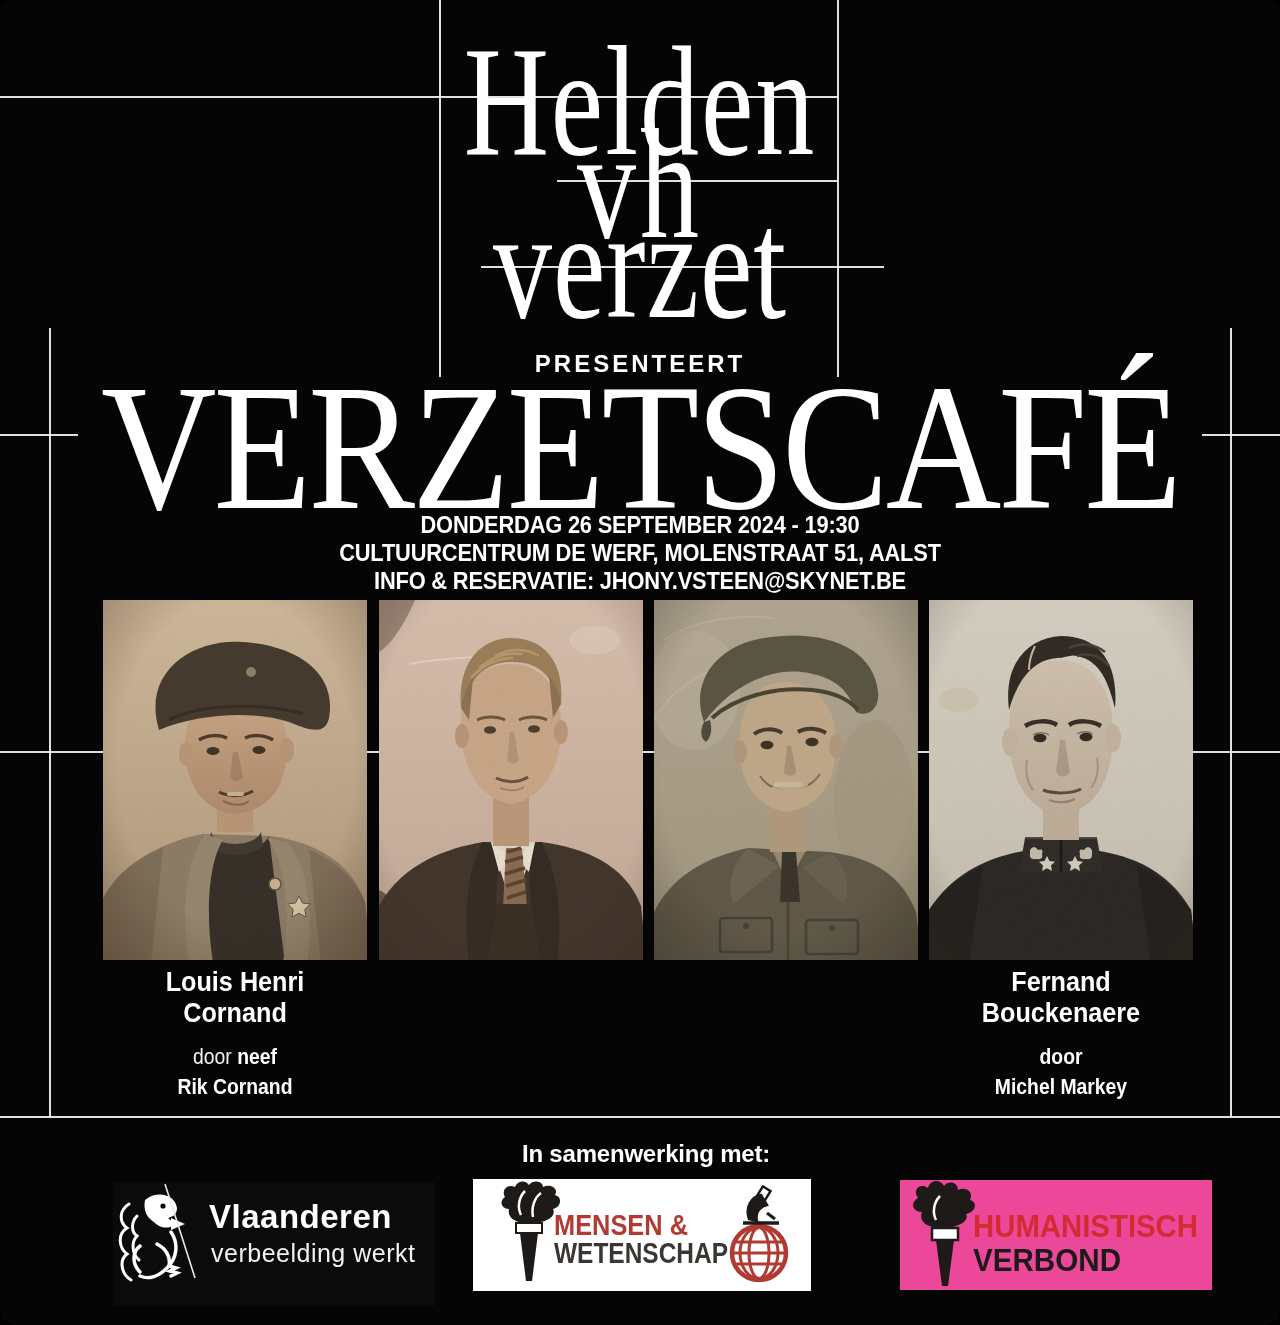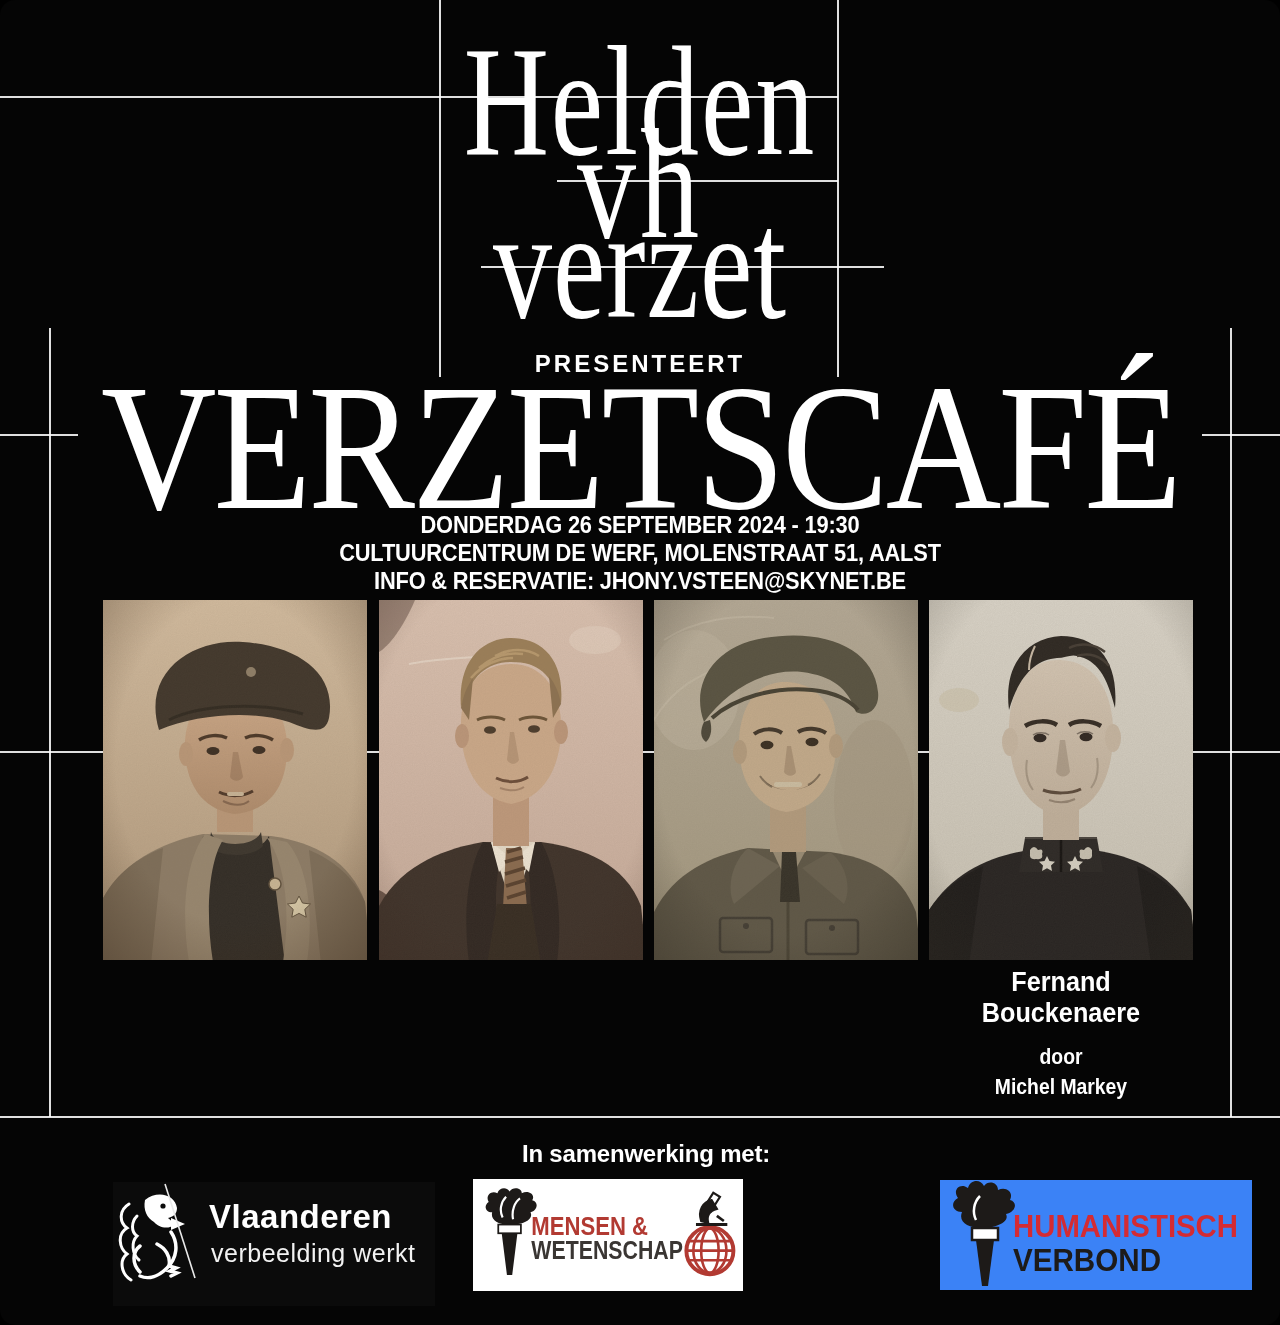--- a/index.html
+++ b/index.html
@@ -49,22 +49,22 @@
   .doorline .door{font-weight:400;opacity:.95;}
   .doorline .rel{font-weight:700;}
   .card.door-bold .door{font-weight:700;opacity:1;}
   .presenter{margin-top:6px;font-size:21.5px;line-height:24px;font-weight:700;white-space:nowrap;}
   
   .partner-heading{
     position:absolute;top:1140px;left:12px;right:0;text-align:center;z-index:2;
     font-size:24px;font-weight:700;letter-spacing:-.2px;
   }
   .vl-box{position:absolute;left:113px;top:1182px;width:322px;height:124px;background:#0b0b0b;z-index:2;}
-  .mw-box{position:absolute;left:473px;top:1179px;width:270px;height:112px;background:#fff;z-index:2;}
-  .hv-box{position:absolute;left:940px;top:1180px;width:312px;height:110px;background:#3b82f6;z-index:2;}
+  .mw-box{position:absolute;left:473px;top:1179px;width:338px;height:112px;background:#fff;z-index:2;}
+  .hv-box{position:absolute;left:900px;top:1180px;width:312px;height:110px;background:#ec4899;z-index:2;}
   .vl-box svg,.mw-box svg,.hv-box svg{display:block;width:100%;height:100%;}
   .svg-bold{font-family:"Liberation Sans",sans-serif;font-weight:700;}
 </style>
 </head>
 <body>
 
 <div class="poster">
 
   <div class="ln" style="left:439px;top:0;width:1.5px;height:377px"></div>
   <div class="ln" style="left:837px;top:0;width:1.5px;height:377px"></div>
@@ -310,20 +310,25 @@
       <path d="M104,135 C108,132 116,132 120,135 M148,134 C152,131 160,131 164,134" stroke="rgba(47,38,32,.5)" stroke-width="1.5" fill="none"></path>
       <path d="M131,140 L127,172 C131,178 137,178 141,172 L136,140" fill="rgba(95,75,55,.25)"></path>
       <path d="M114,190 C124,194 142,194 152,189" stroke="#5c4a3a" stroke-width="3" fill="none"></path>
       <path d="M120,200 C128,203 138,203 146,199" stroke="rgba(92,74,58,.45)" stroke-width="2" fill="none"></path>
       <path d="M98,160 C96,172 98,182 104,190 M168,158 C170,170 168,180 162,188" stroke="rgba(90,75,58,.3)" stroke-width="2" fill="none"></path>
       <rect width="264" height="360" filter="url(#p4gr)" opacity=".12"></rect>
       <rect width="264" height="360" fill="url(#p4vig)"></rect>
     </svg>
   </figure>
 
+  <div class="card" style="left:103px">
+    <div class="name cond"><span>Louis Henri</span><br><span>Cornand</span></div>
+    <div class="doorline cond"><span class="door">door</span> <span class="rel">neef</span></div>
+    <div class="presenter cond">Rik Cornand</div>
+  </div>
   <div class="card door-bold" style="left:929px">
     <div class="name cond"><span>Fernand</span><br><span>Bouckenaere</span></div>
     <div class="doorline cond"><span class="door">door</span><span class="rel"></span></div>
     <div class="presenter cond">Michel Markey</div>
   </div>
 
   <div class="partner-heading">In samenwerking met:</div>
 
   <div class="vl-box">
     <svg viewBox="0 0 322 124">

